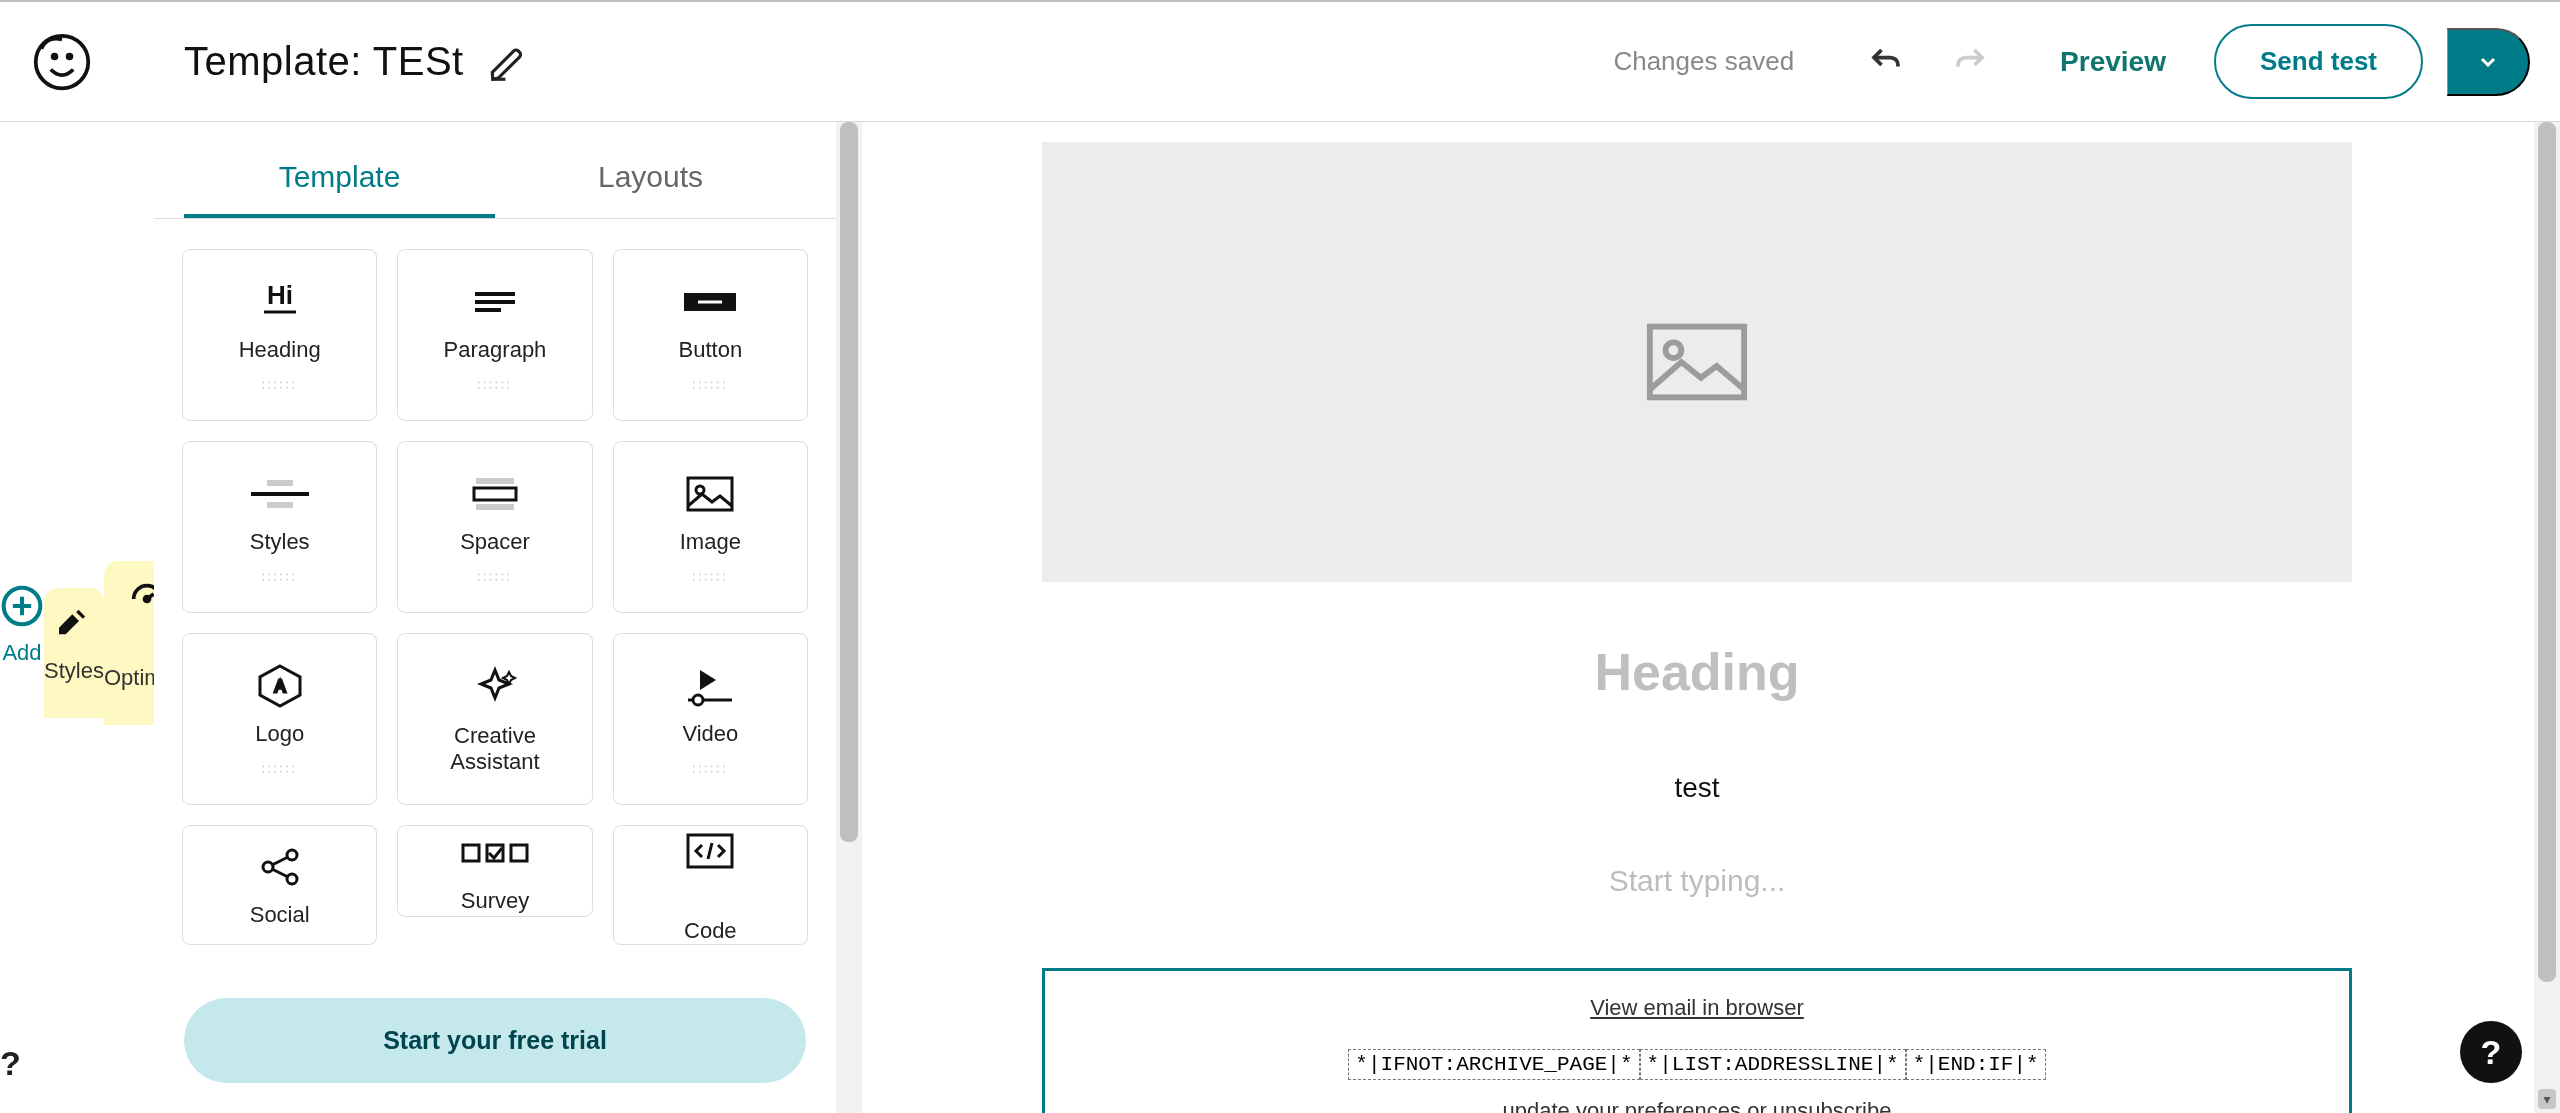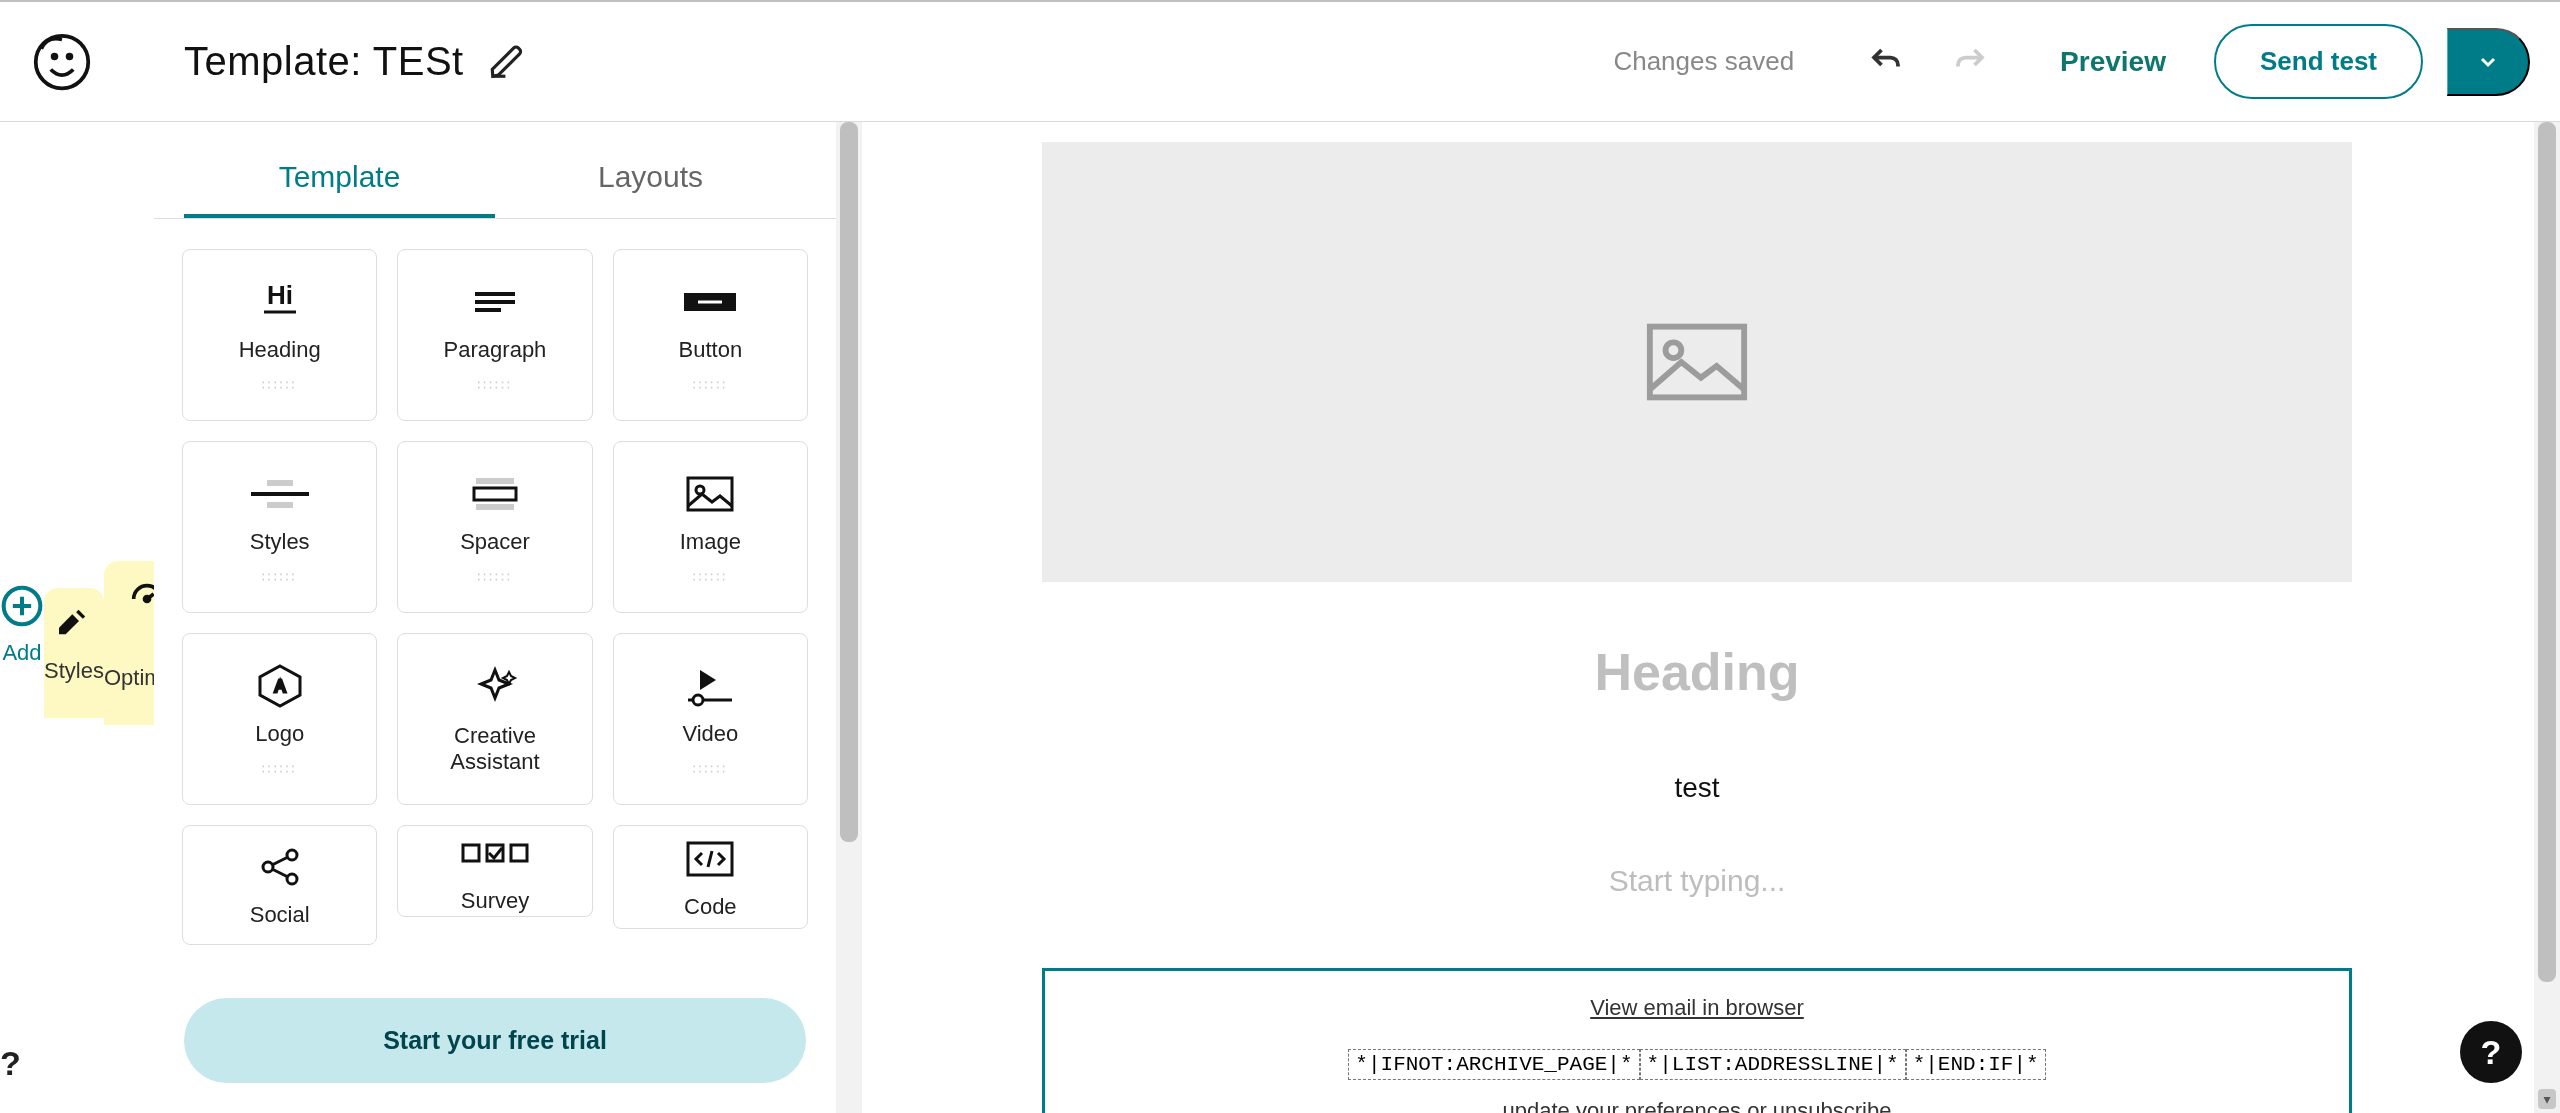--- a/index.html
+++ b/index.html
@@ -7,21 +7,21 @@
 
   .topbar {
     height: 122px;
     border-bottom: 1px solid #d9d9d9;
     border-top: 2px solid #c0c0c0;
     display: flex;
     align-items: center;
     padding: 0 30px;
   }
   .logo { width: 64px; height: 64px; display:flex; align-items:center; justify-content:center; }
-  .title-wrap { display:flex; align-items:center; gap: 24px; margin-left: 90px; }
+  .title-wrap { display:flex; align-items:flex-end; gap: 24px; margin-left: 90px; }
   .title { font-size: 40px; font-weight: 500; letter-spacing: 0.5px; color:#111; }
   .edit-icon { color:#222; }
   .topbar-spacer { flex:1; }
   .changes-saved { font-size: 26px; color:#888; margin-right: 50px; }
   .iconbtn { width:48px; height:48px; display:flex; align-items:center; justify-content:center; color:#333; margin: 0 18px; }
   .iconbtn.disabled { color:#ccc; }
   .iconbtn svg { width:36px; height:36px; }
   .preview-link { color:#0f766e; font-size: 28px; font-weight: 600; margin: 0 48px; cursor:pointer; }
   .btn { border-radius: 999px; font-size: 26px; font-weight: 600; padding: 20px 44px; cursor:pointer; border:none; }
   .btn-outline { border:2px solid #007C89; color:#007C89; background:#fff; margin-right: 24px; }
@@ -284,21 +284,21 @@
               <svg width="72" height="36" viewBox="0 0 72 36" fill="none" stroke="#111" stroke-width="3">
                 <rect x="4" y="10" width="16" height="16"></rect>
                 <rect x="28" y="10" width="16" height="16"></rect>
                 <path d="M30 18l5 5 8-10"></path>
                 <rect x="52" y="10" width="16" height="16"></rect>
               </svg>
             </div>
           <div class="bl">Survey</div>
         </div>
 
-        <div class="block-card" style="height:104px;">
+        <div class="block-card" style="height:120px;justify-content:space-between;">
           <div class="bi">
               <svg width="56" height="44" viewBox="0 0 56 44" fill="none" stroke="#111" stroke-width="3">
                 <rect x="6" y="6" width="44" height="32"></rect>
                 <path d="M20 16l-6 6 6 6M36 16l6 6-6 6M30 14l-4 16"></path>
               </svg>
             </div>
           <div class="bl">Code</div>
         </div>
       </div>
     </div>

